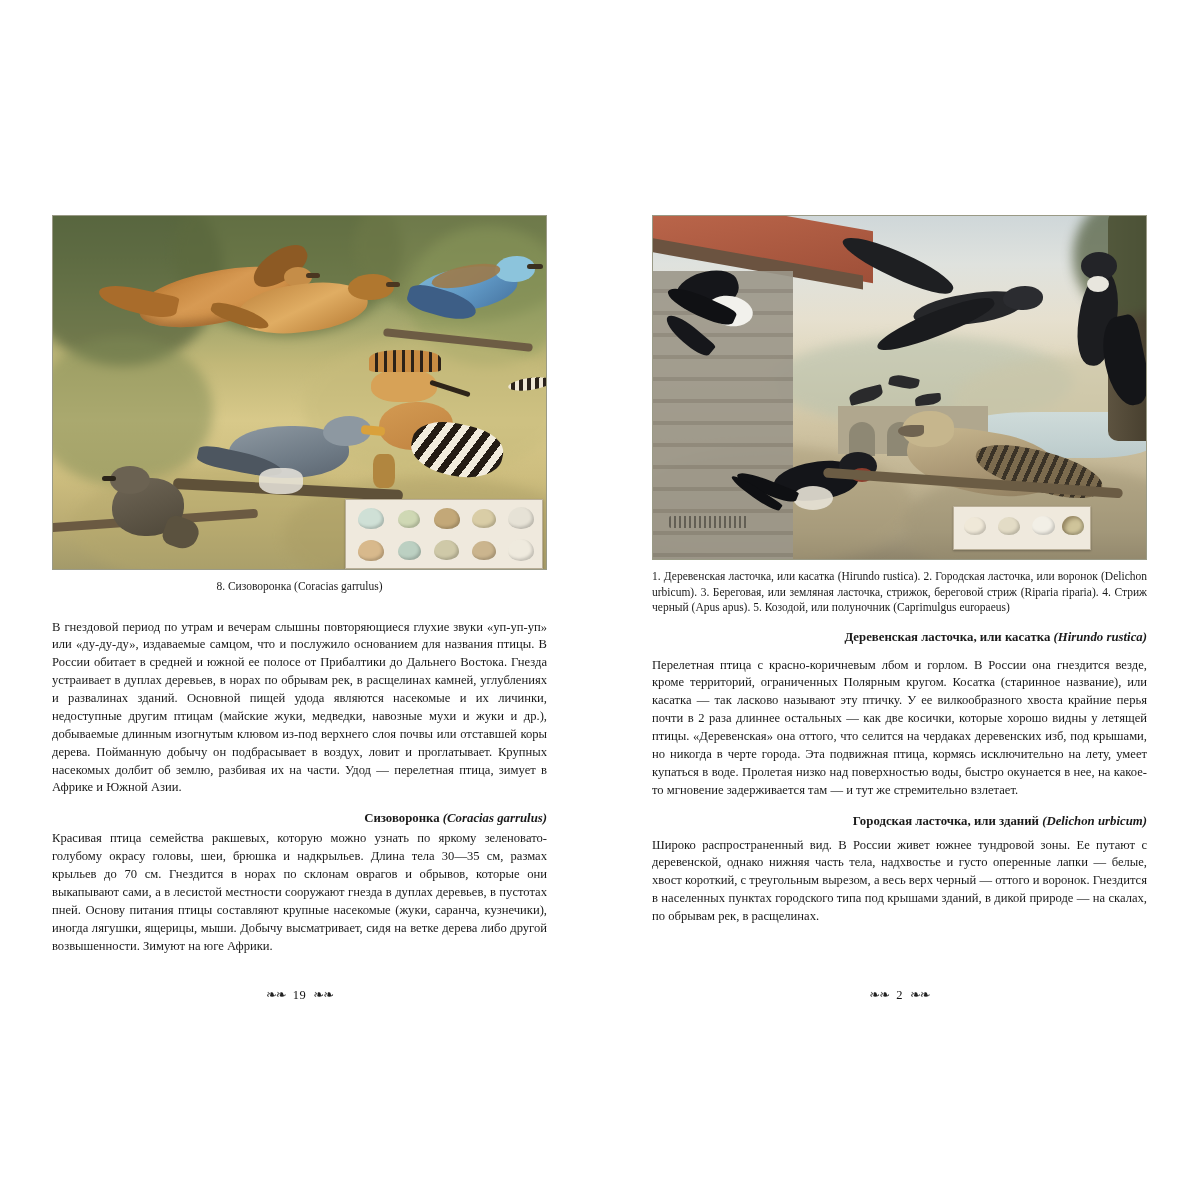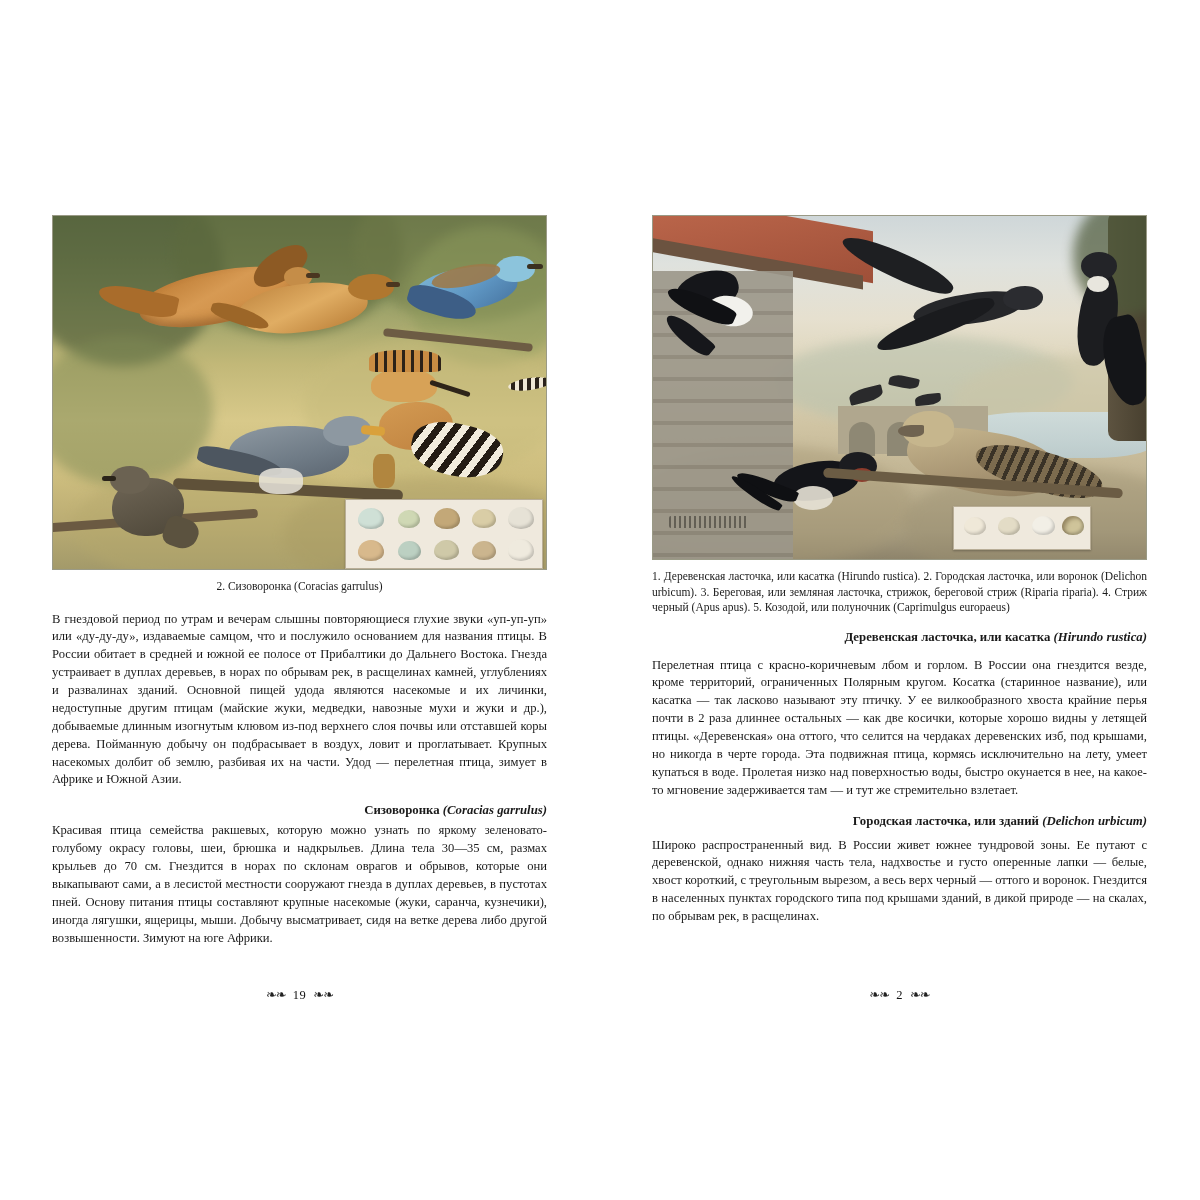--- a/index.html
+++ b/index.html
@@ -88,21 +88,21 @@
     line-height: 1.35;
     text-align: center;
   }
   .caption.right-cap {
     text-align: justify;
     text-align-last: left;
     font-size: 11.5px;
   }
 
   .body-text {
-    margin-top: 16px;
+    margin-top: 24px;
     font-size: 12.6px;
     line-height: 1.42;
     text-align: justify;
     text-align-last: left;
     hyphens: auto;
   }
   .body-text p { margin: 0 0 2px 0; }
   .sec-head {
     text-align: right;
     font-weight: bold;
@@ -223,21 +223,21 @@
         <div class="egg" style="left:162px;top:7px;width:26px;height:22px;background:#e6e2d6;"></div>
         <div class="egg" style="left:12px;top:40px;width:26px;height:21px;background:#d8b98c;"></div>
         <div class="egg" style="left:52px;top:41px;width:23px;height:19px;background:#bcd0c2;"></div>
         <div class="egg" style="left:88px;top:40px;width:25px;height:20px;background:#cfc9a8;"></div>
         <div class="egg" style="left:126px;top:41px;width:24px;height:19px;background:#cbb58e;"></div>
         <div class="egg" style="left:162px;top:39px;width:26px;height:22px;background:#efeade;"></div>
       </div>
     </div>
 
     <div class="caption">
-      <div>2. Сизоворонка (Coracias garrulus)</div>
+      <div>8. Сизоворонка (Coracias garrulus)</div>
     </div>
 
     <div class="body-text">
       <p>В гнездовой период по утрам и вечерам слышны повторяющиеся глухие звуки «уп-уп-уп» или «ду-ду-ду», издаваемые самцом, что и послужило основанием для названия птицы. В России обитает в средней и южной ее полосе от Прибалтики до Дальнего Востока. Гнезда устраивает в дуплах деревьев, в норах по обрывам рек, в расщелинах камней, углублениях и развалинах зданий. Основной пищей удода являются насекомые и их личинки, недоступные другим птицам (майские жуки, медведки, навозные мухи и жуки и др.), добываемые длинным изогнутым клювом из-под верхнего слоя почвы или отставшей коры дерева. Пойманную добычу он подбрасывает в воздух, ловит и проглатывает. Крупных насекомых долбит об землю, разбивая их на части. Удод — перелетная птица, зимует в Африке и Южной Азии.</p>
     </div>
 
     <div class="sec-head">
       <span>Сизоворонка </span><i>(Coracias garrulus)</i>
     </div>
     <div class="body-text" style="margin-top:0;">

